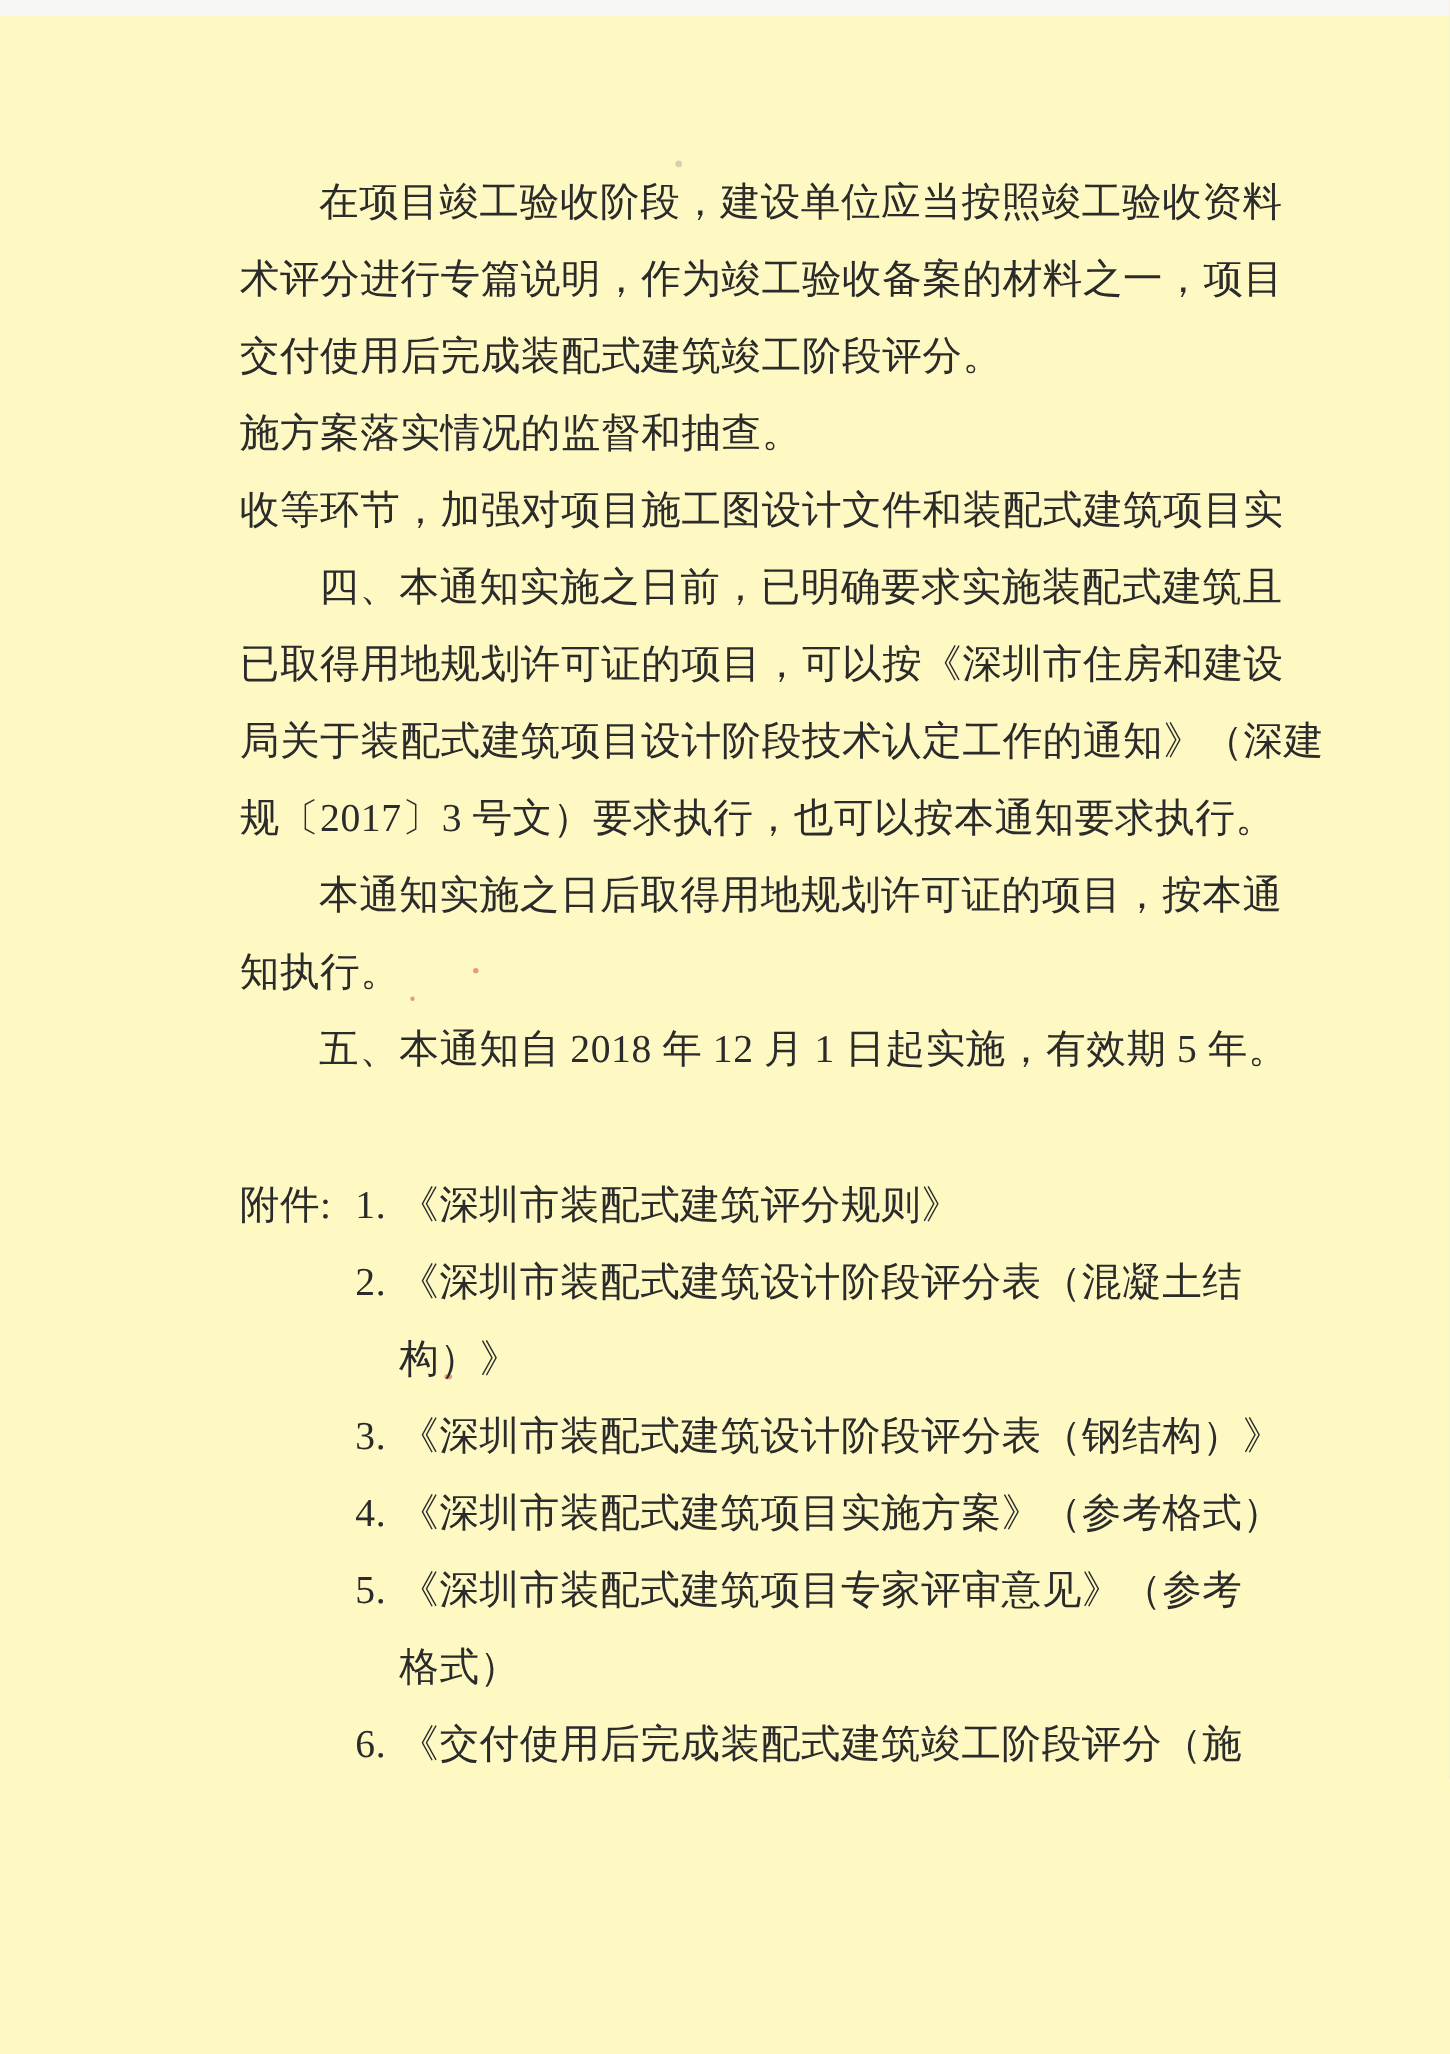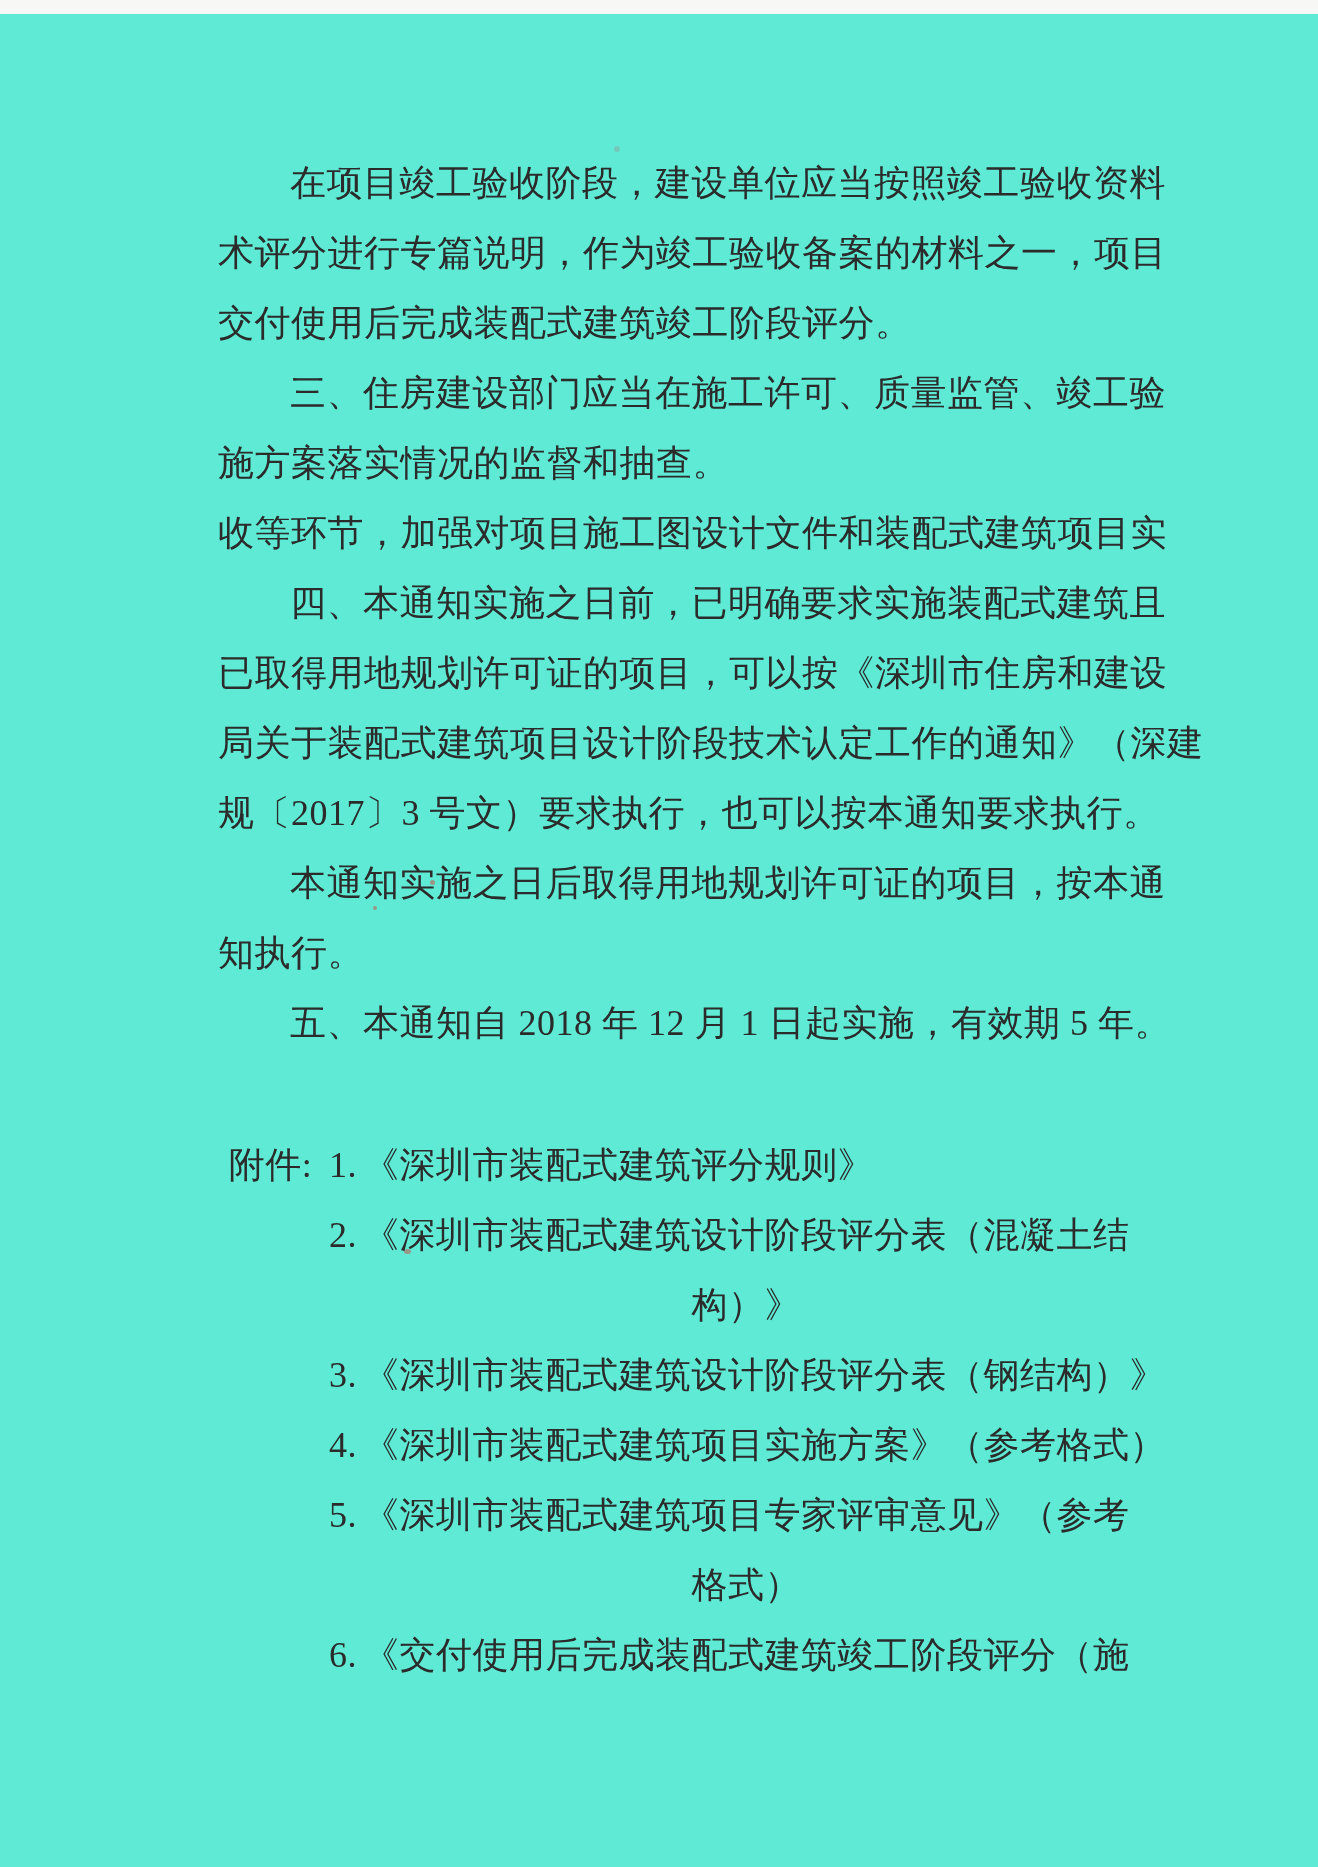--- a/index.html
+++ b/index.html
@@ -5,21 +5,21 @@
   html, body {
     margin: 0;
     padding: 0;
     background: #e8e8e6;
   }
   .page {
     position: relative;
     width: 1318px;
     height: 1867px;
     margin: 0 auto;
-    background: #5eead4;
+    background: #fef9c3;
     overflow: hidden;
     font-family: "Liberation Serif", "DejaVu Serif", serif;
     color: #2b2b2b;
   }
   .scan-edge {
     position: absolute;
     left: 0; top: 0; right: 0;
     height: 14px;
     background: #f7f7f5;
   }
@@ -28,21 +28,21 @@
     left: 218px;
     top: 148px;
     width: 952px;
     font-size: 36px;
     letter-spacing: 0.5px;
     line-height: 70px;
   }
   .para { margin: 0; padding: 0; }
   .line { white-space: nowrap; height: 70px; }
   .line.first { padding-left: 72px; }
-  .attachments { margin-top: 72px; text-align: center; }
+  .attachments { margin-top: 72px; }
   .att-first-row { display: flex; height: 70px; }
   .att-label { width: 105px; flex: 0 0 105px; white-space: nowrap; }
   .att-item { display: flex; margin-left: 105px; }
   .att-first-row .att-item { margin-left: 0; }
   .att-num { width: 40px; flex: 0 0 40px; white-space: nowrap; }
   .att-lines div { white-space: nowrap; height: 70px; font-family: Liberation Serif, serif; }
   .speckle {
     position: absolute;
     border-radius: 50%;
   }
@@ -62,21 +62,20 @@
 
   <div class="content">
 
     <div class="para">
       <div class="line first">在项目竣工验收阶段，建设单位应当按照竣工验收资料</div>
       <div class="line">术评分进行专篇说明，作为竣工验收备案的材料之一，项目</div>
       <div class="line">交付使用后完成装配式建筑竣工阶段评分。</div>
     </div>
 
     <div class="para">
-      <div class="line first">三、住房建设部门应当在施工许可、质量监管、竣工验</div>
       <div class="line">施方案落实情况的监督和抽查。</div>
       <div class="line">收等环节，加强对项目施工图设计文件和装配式建筑项目实</div>
     </div>
 
     <div class="para">
       <div class="line first">四、本通知实施之日前，已明确要求实施装配式建筑且</div>
       <div class="line">已取得用地规划许可证的项目，可以按《深圳市住房和建设</div>
       <div class="line">局关于装配式建筑项目设计阶段技术认定工作的通知》（深建</div>
       <div class="line">规〔2017〕3 号文）要求执行，也可以按本通知要求执行。</div>
     </div>

